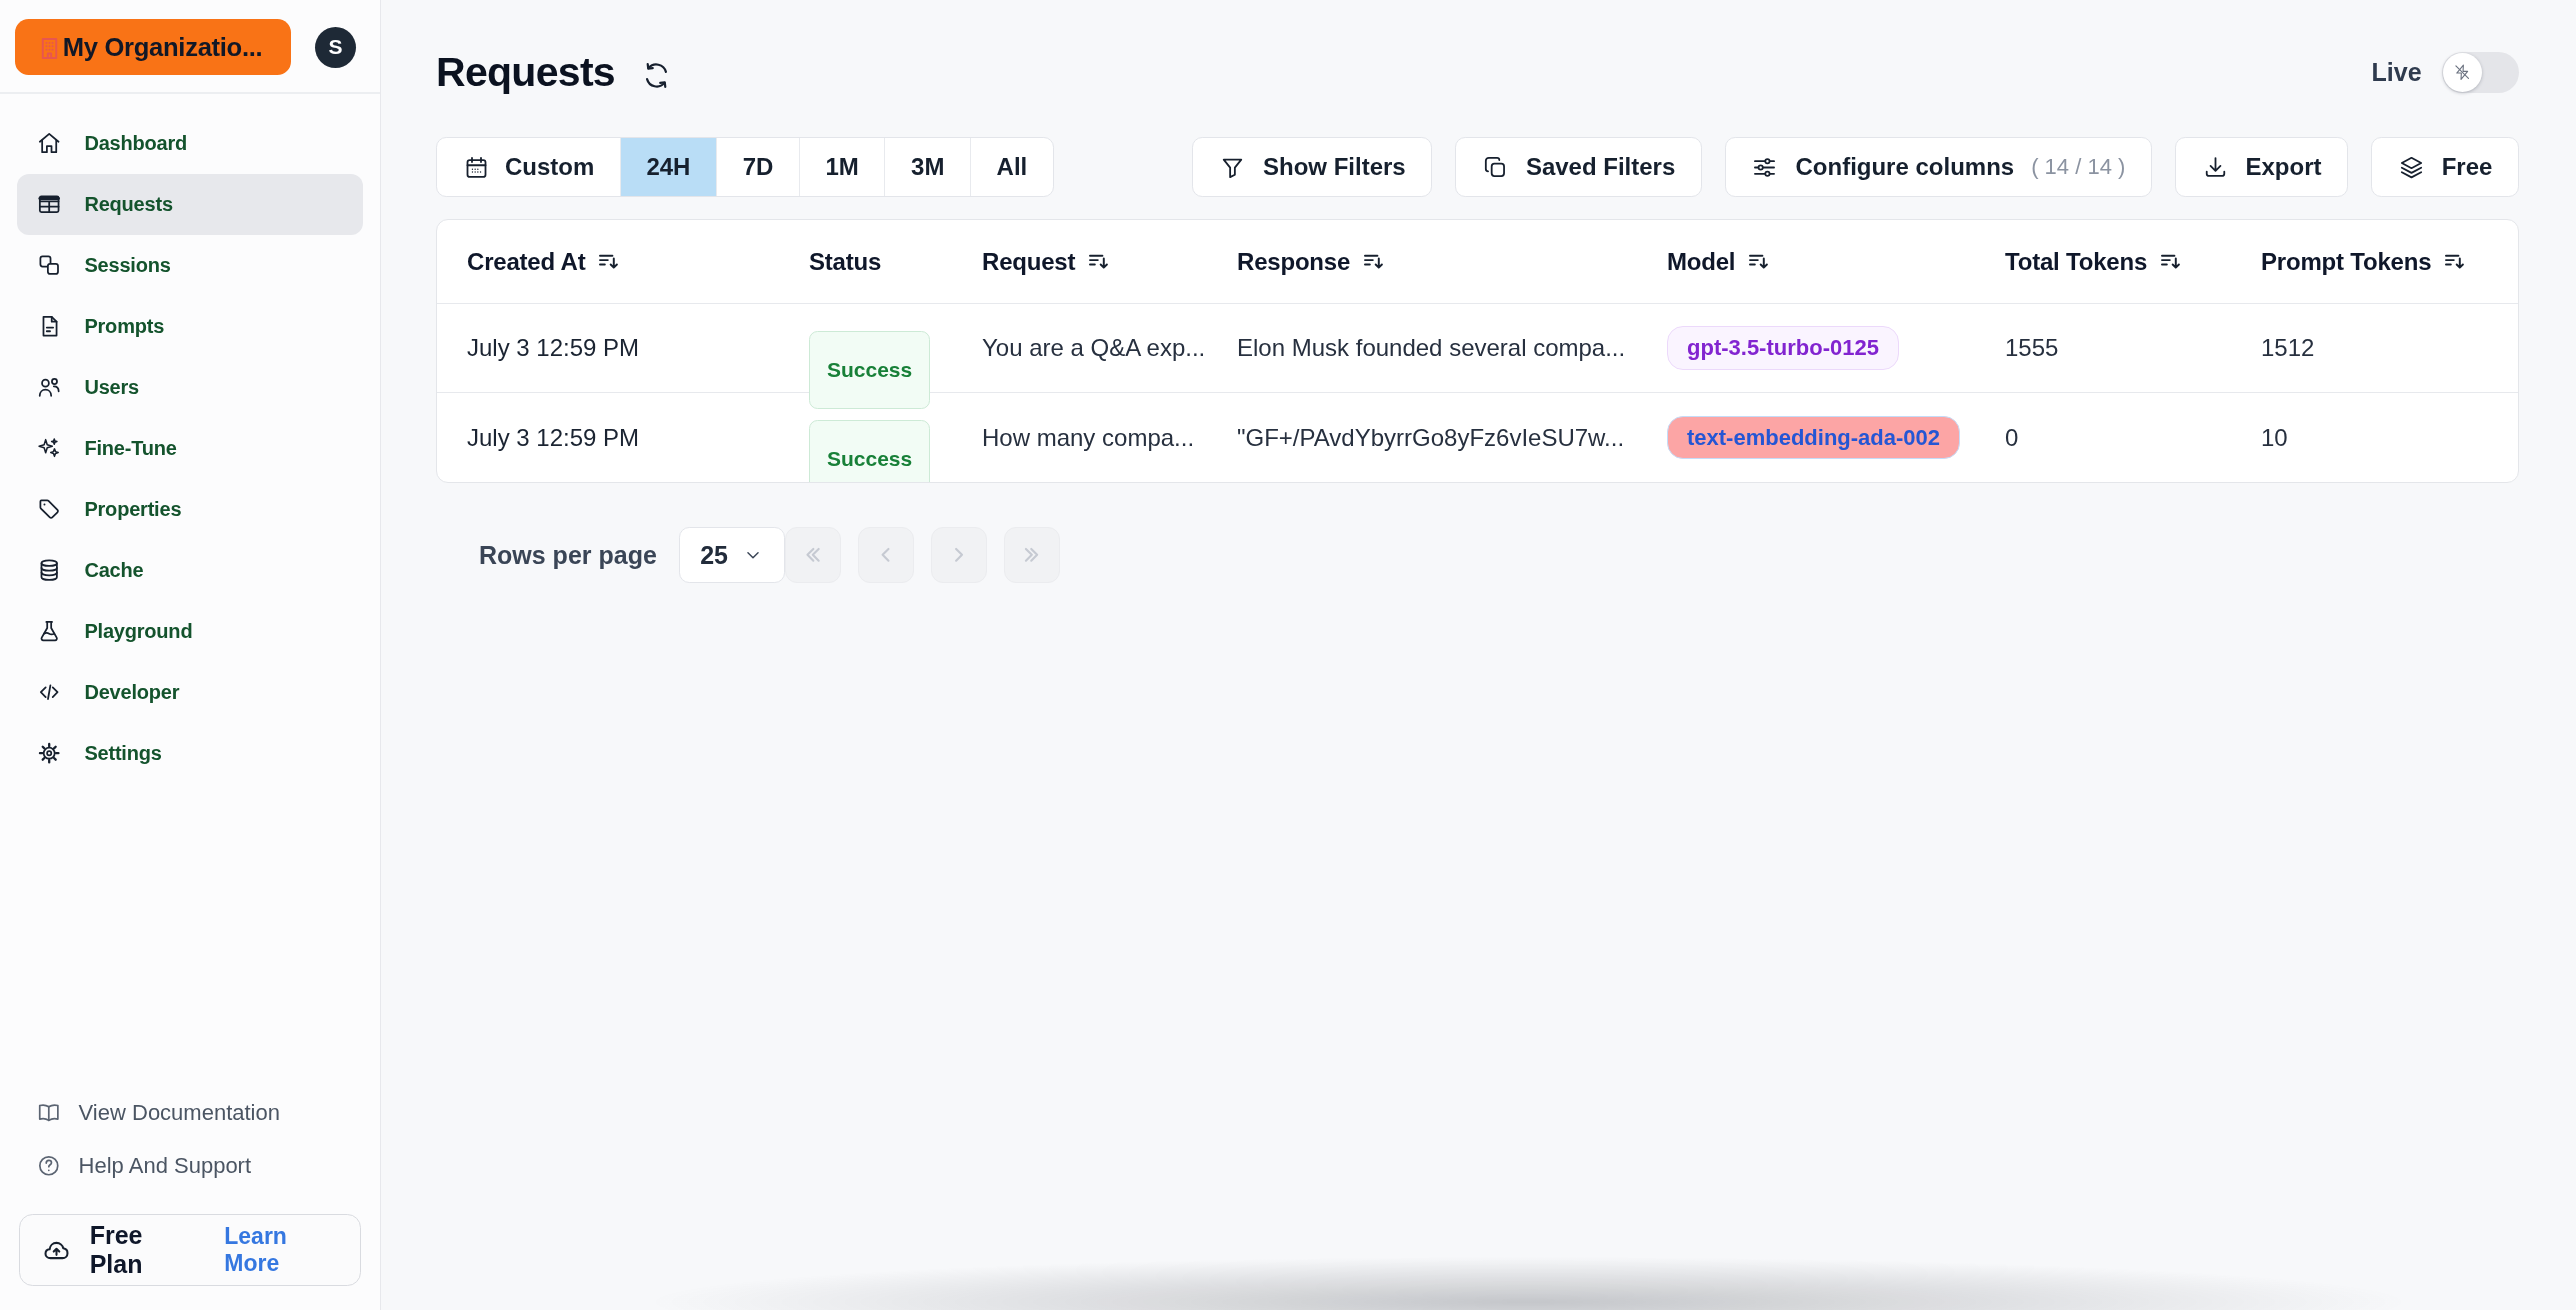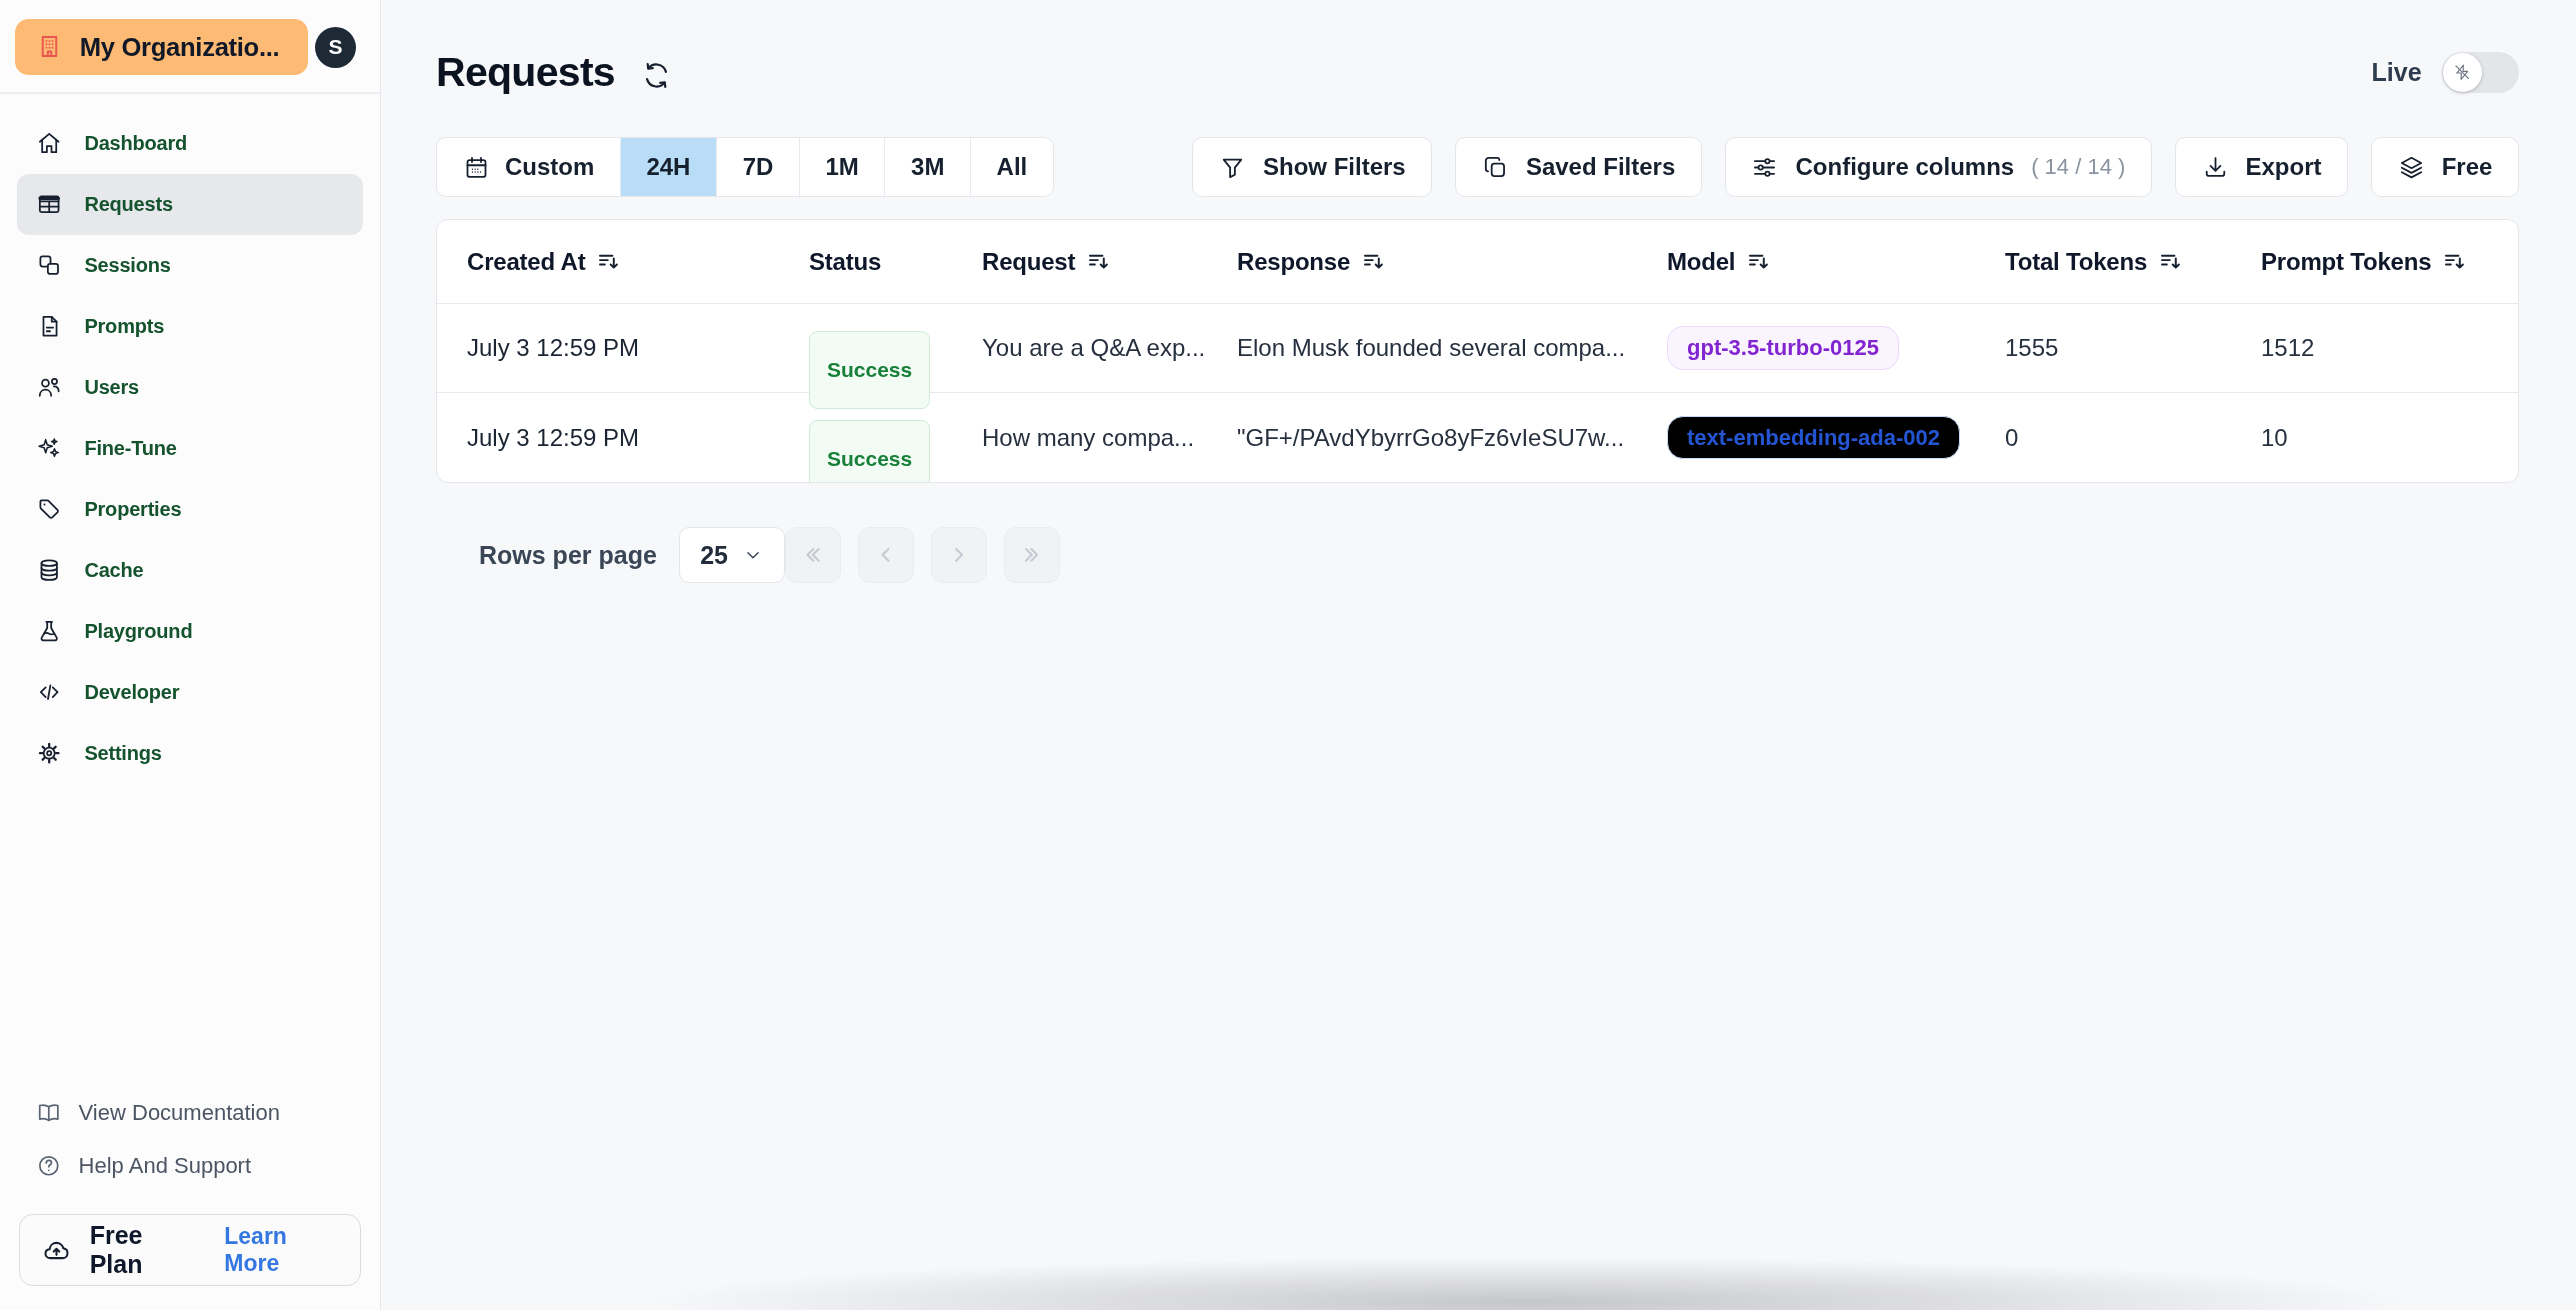--- a/index.html
+++ b/index.html
@@ -11,21 +11,21 @@
   svg { display:block; }
   .ic { stroke:#17202e; fill:none; stroke-width:1.6; stroke-linecap:round; stroke-linejoin:round; }
 
   
   .sidebar {
     width:381px; height:100%; background:#fcfcfd; border-right:1.7px solid #e7e8ec;
     display:flex; flex-direction:column; flex-shrink:0;
   }
   .org-row { display:flex; align-items:center; justify-content:space-between; padding:19px 24px 17px 15.3px; }
   .org-pill {
-    display:flex; align-items:flex-start; gap:17px; background:#fdba74; border-radius:13.6px;
+    display:flex; align-items:flex-end; background:#f97316; border-radius:13.6px;
     padding:13.6px 29px 13.6px 20.4px; cursor:pointer;
   }
   .org-pill .label { font-size:25.6px; font-weight:700; color:#111827; letter-spacing:-0.3px; }
   .avatar {
     width:41px; height:41px; border-radius:50%; background:#1e2936; color:#fff;
     display:flex; align-items:center; justify-content:center; font-size:21px; font-weight:700;
   }
   .org-divider { height:1.7px; background:#eceef1; margin:0 0 12px 0; }
   .nav { padding:6.8px 17px; }
   .nav-item {
@@ -92,21 +92,21 @@
   .td { font-size:24px; color:#27303f; white-space:nowrap; overflow:hidden; }
   .td.time { color:#1b2432; }
   .badge {
     display:inline-block; font-size:21px; font-weight:600; padding:26px 17px; border-radius:8.5px;margin-top:43px;
   }
   .badge.success { color:#188038; background:#f2fcf5; border:1.7px solid #cdead6; }
   .model-badge {
     display:inline-block; font-size:22px; font-weight:600; padding:7.7px 19px; border-radius:16px;
   }
   .model-badge.purple { color:#8224d0; background:#faf4ff; border:1.7px solid #ecd9fb; }
-  .model-badge.blue { color:#2456d4; background:#000000; border:1.7px solid #c4dcf8; }
+  .model-badge.blue { color:#2456d4; background:#fca5a5; border:1.7px solid #c4dcf8; }
 
   
   .pager { display:flex; align-items:center; justify-content:flex-start; margin-top:44px;margin-left:43px; }
   .rpp { display:flex; align-items:center; gap:22px; }
   .rpp-label { font-size:25px; font-weight:600; color:#3a4556; }
   .rpp-select {
     display:flex; align-items:center; gap:13.6px; height:56px; padding:0 20.4px; background:#fff;
     border:1.7px solid #e3e5ea; border-radius:10.2px; font-size:25px; font-weight:600; color:#222c3b; cursor:pointer;
   }
   .page-btns { display:flex; gap:17px; }

